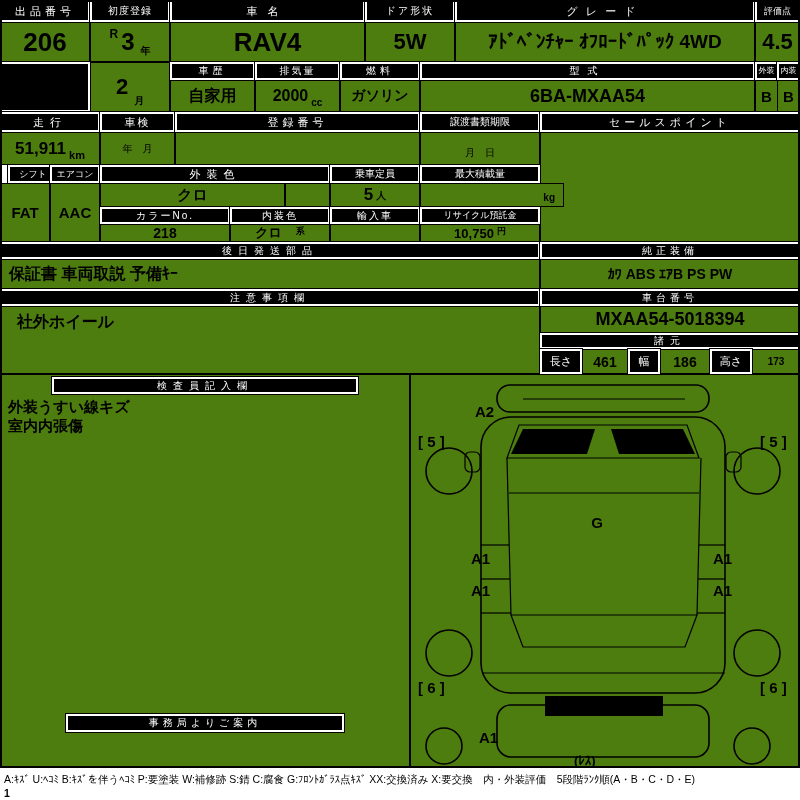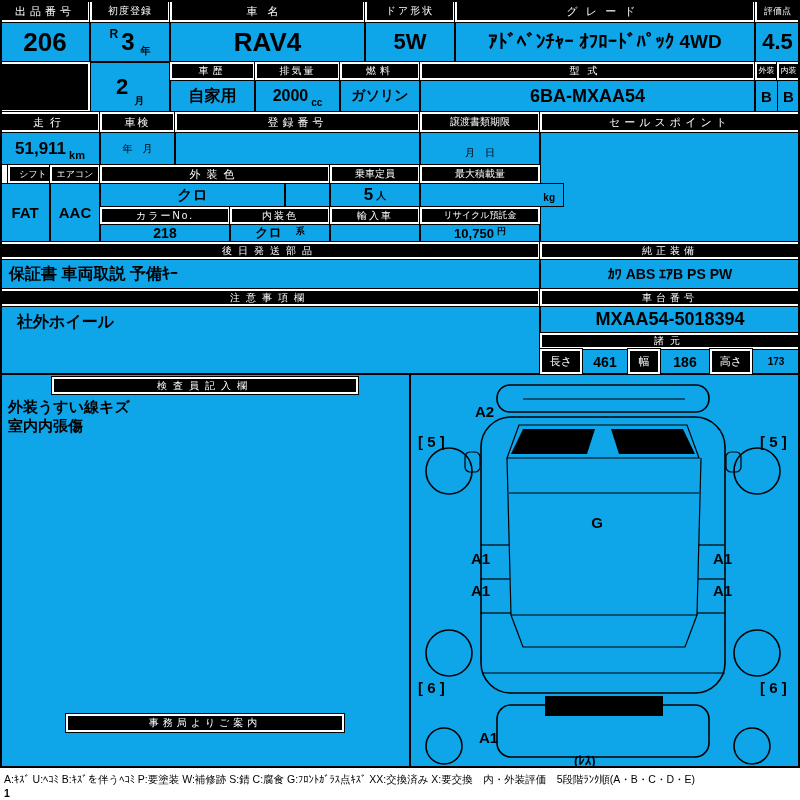--- a/index.html
+++ b/index.html
@@ -5,21 +5,21 @@
   * { margin:0; padding:0; box-sizing:border-box; }
   body { font-family:"Liberation Sans","DejaVu Sans",sans-serif; background:#fff; color:#000; }
   .page { position:relative; width:800px; height:800px; background:#fff; overflow:hidden; }
   .hdr {
     position:absolute; background:#000; color:#fff;
     display:flex; align-items:center; justify-content:center;
     font-size:11px; line-height:1; white-space:nowrap;
     border:2px solid #fff; box-shadow:0 0 0 1px #000;
   }
   .box {
-    position:absolute; background:#0ea5e9; border:1px solid #000;
+    position:absolute; background:#4d7c0f; border:1px solid #000;
     display:flex; align-items:center; justify-content:center;
     font-weight:bold; white-space:nowrap;
   }
   .frame { position:absolute; border:2px solid #000; background:transparent; pointer-events:none; }
   .unit { font-size:10px; margin-left:3px; align-self:flex-end; margin-bottom:3px; }
   .left { justify-content:flex-start; }
   .diagram { position:absolute; left:411px; top:375px; }
   .diagram .st { fill:none; stroke:#000; stroke-width:1.6; }
   .diagram .thin { fill:none; stroke:#000; stroke-width:1.2; }
   .diagram .solid { fill:#000; stroke:none; }

